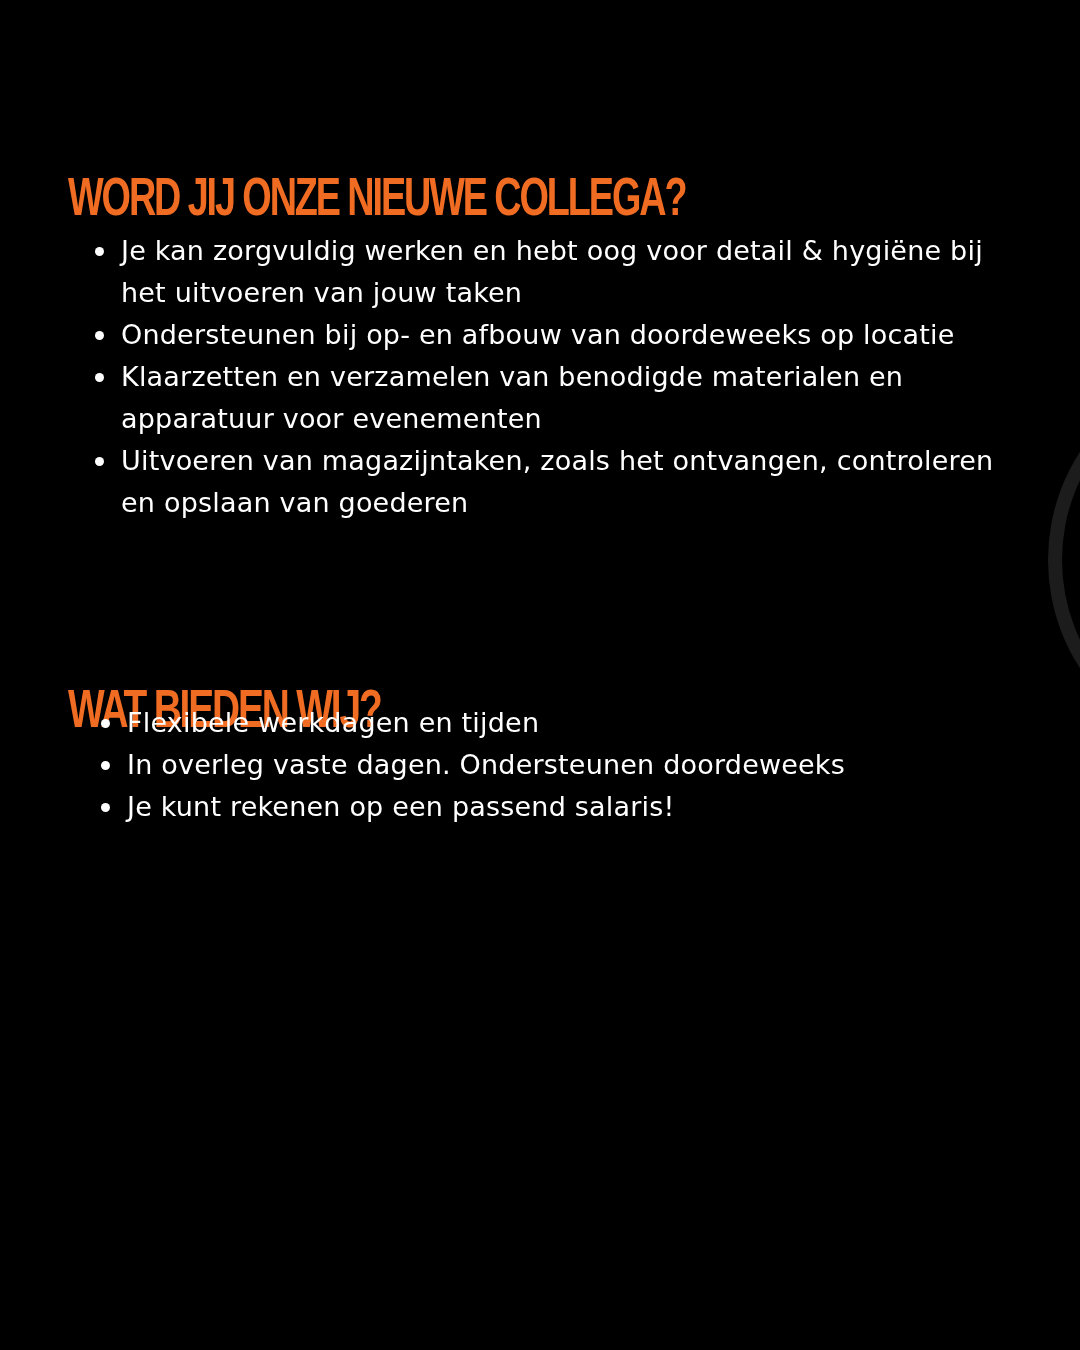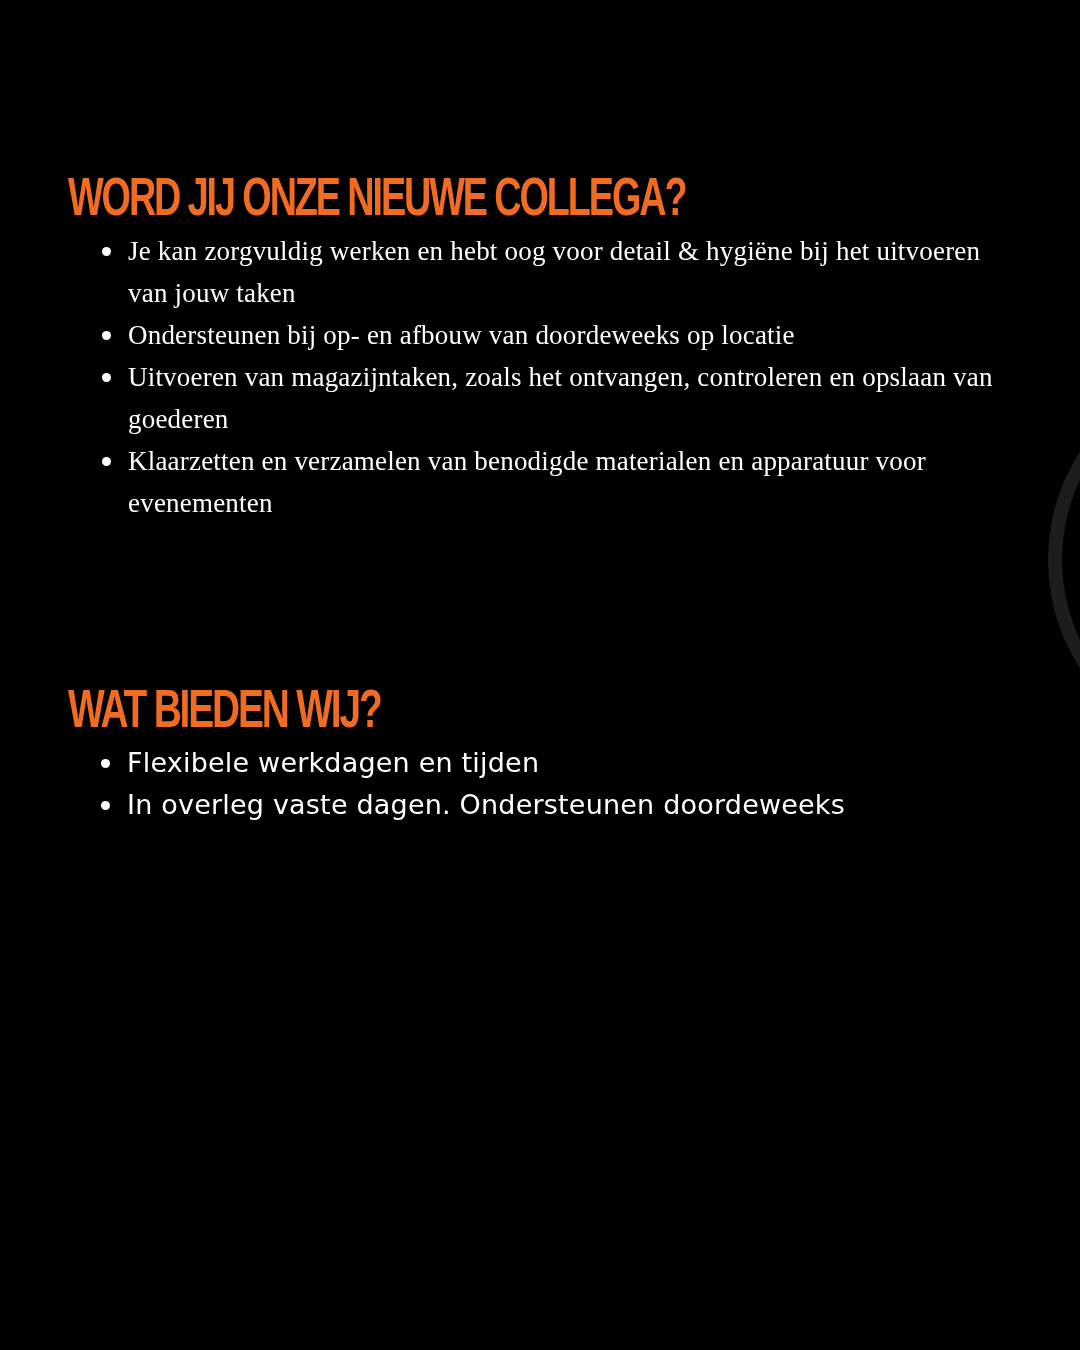--- a/index.html
+++ b/index.html
@@ -17,38 +17,39 @@
     color: #ef6c22; font-size: 54px; line-height: 60px;
     letter-spacing: -3px; transform: scaleX(0.72); transform-origin: left center;
     white-space: nowrap;
   }
   #h1 { top: 166px; transform: scaleX(0.70); }
   #h2 { top: 678px; transform: scaleX(0.72); }
   ul.list {
     position: absolute; margin: 0; padding: 0; list-style: none;
     font-size: 27px; line-height: 42px; letter-spacing: 0.2px;
   }
-  #list1 { left: 100px; top: 230px; width: 920px; font-family: Liberation Serif, serif; }
-  #list2 { left: 99px; top: 742px; width: 900px; }
+  #list1 { left: 93px; top: 230px; width: 920px; }
+  #list2 { left: 99px; top: 702px; width: 900px; }
   ul.list li { position: relative; padding-left: 28px; }
   ul.list li::before {
     content: ""; position: absolute; left: 2px; top: 17px; width: 9px; height: 9px;
     border-radius: 50%; background: #ffffff;
   }
 </style>
 </head>
 <body>
 
 <div class="arc"></div>
 
 <h2 id="h1" class="heading">WORD JIJ ONZE NIEUWE COLLEGA?</h2>
 <ul id="list1" class="list">
   <li>Je kan zorgvuldig werken en hebt oog voor detail &amp; hygiëne bij het uitvoeren van jouw taken</li>
   <li>Ondersteunen bij op- en afbouw van doordeweeks op locatie</li>
+  <li>Klaarzetten en verzamelen van benodigde materialen en apparatuur voor evenementen</li>
   <li>Uitvoeren van magazijntaken, zoals het ontvangen, controleren en opslaan van goederen</li>
-  <li>Klaarzetten en verzamelen van benodigde materialen en apparatuur voor evenementen</li>
 </ul>
 
 <h2 id="h2" class="heading">WAT BIEDEN WIJ?</h2>
 <ul id="list2" class="list">
   <li>Flexibele werkdagen en tijden</li>
   <li>In overleg vaste dagen. Ondersteunen doordeweeks</li>
+  <li>Je kunt rekenen op een passend salaris!</li>
 </ul>
 
 </body></html>

